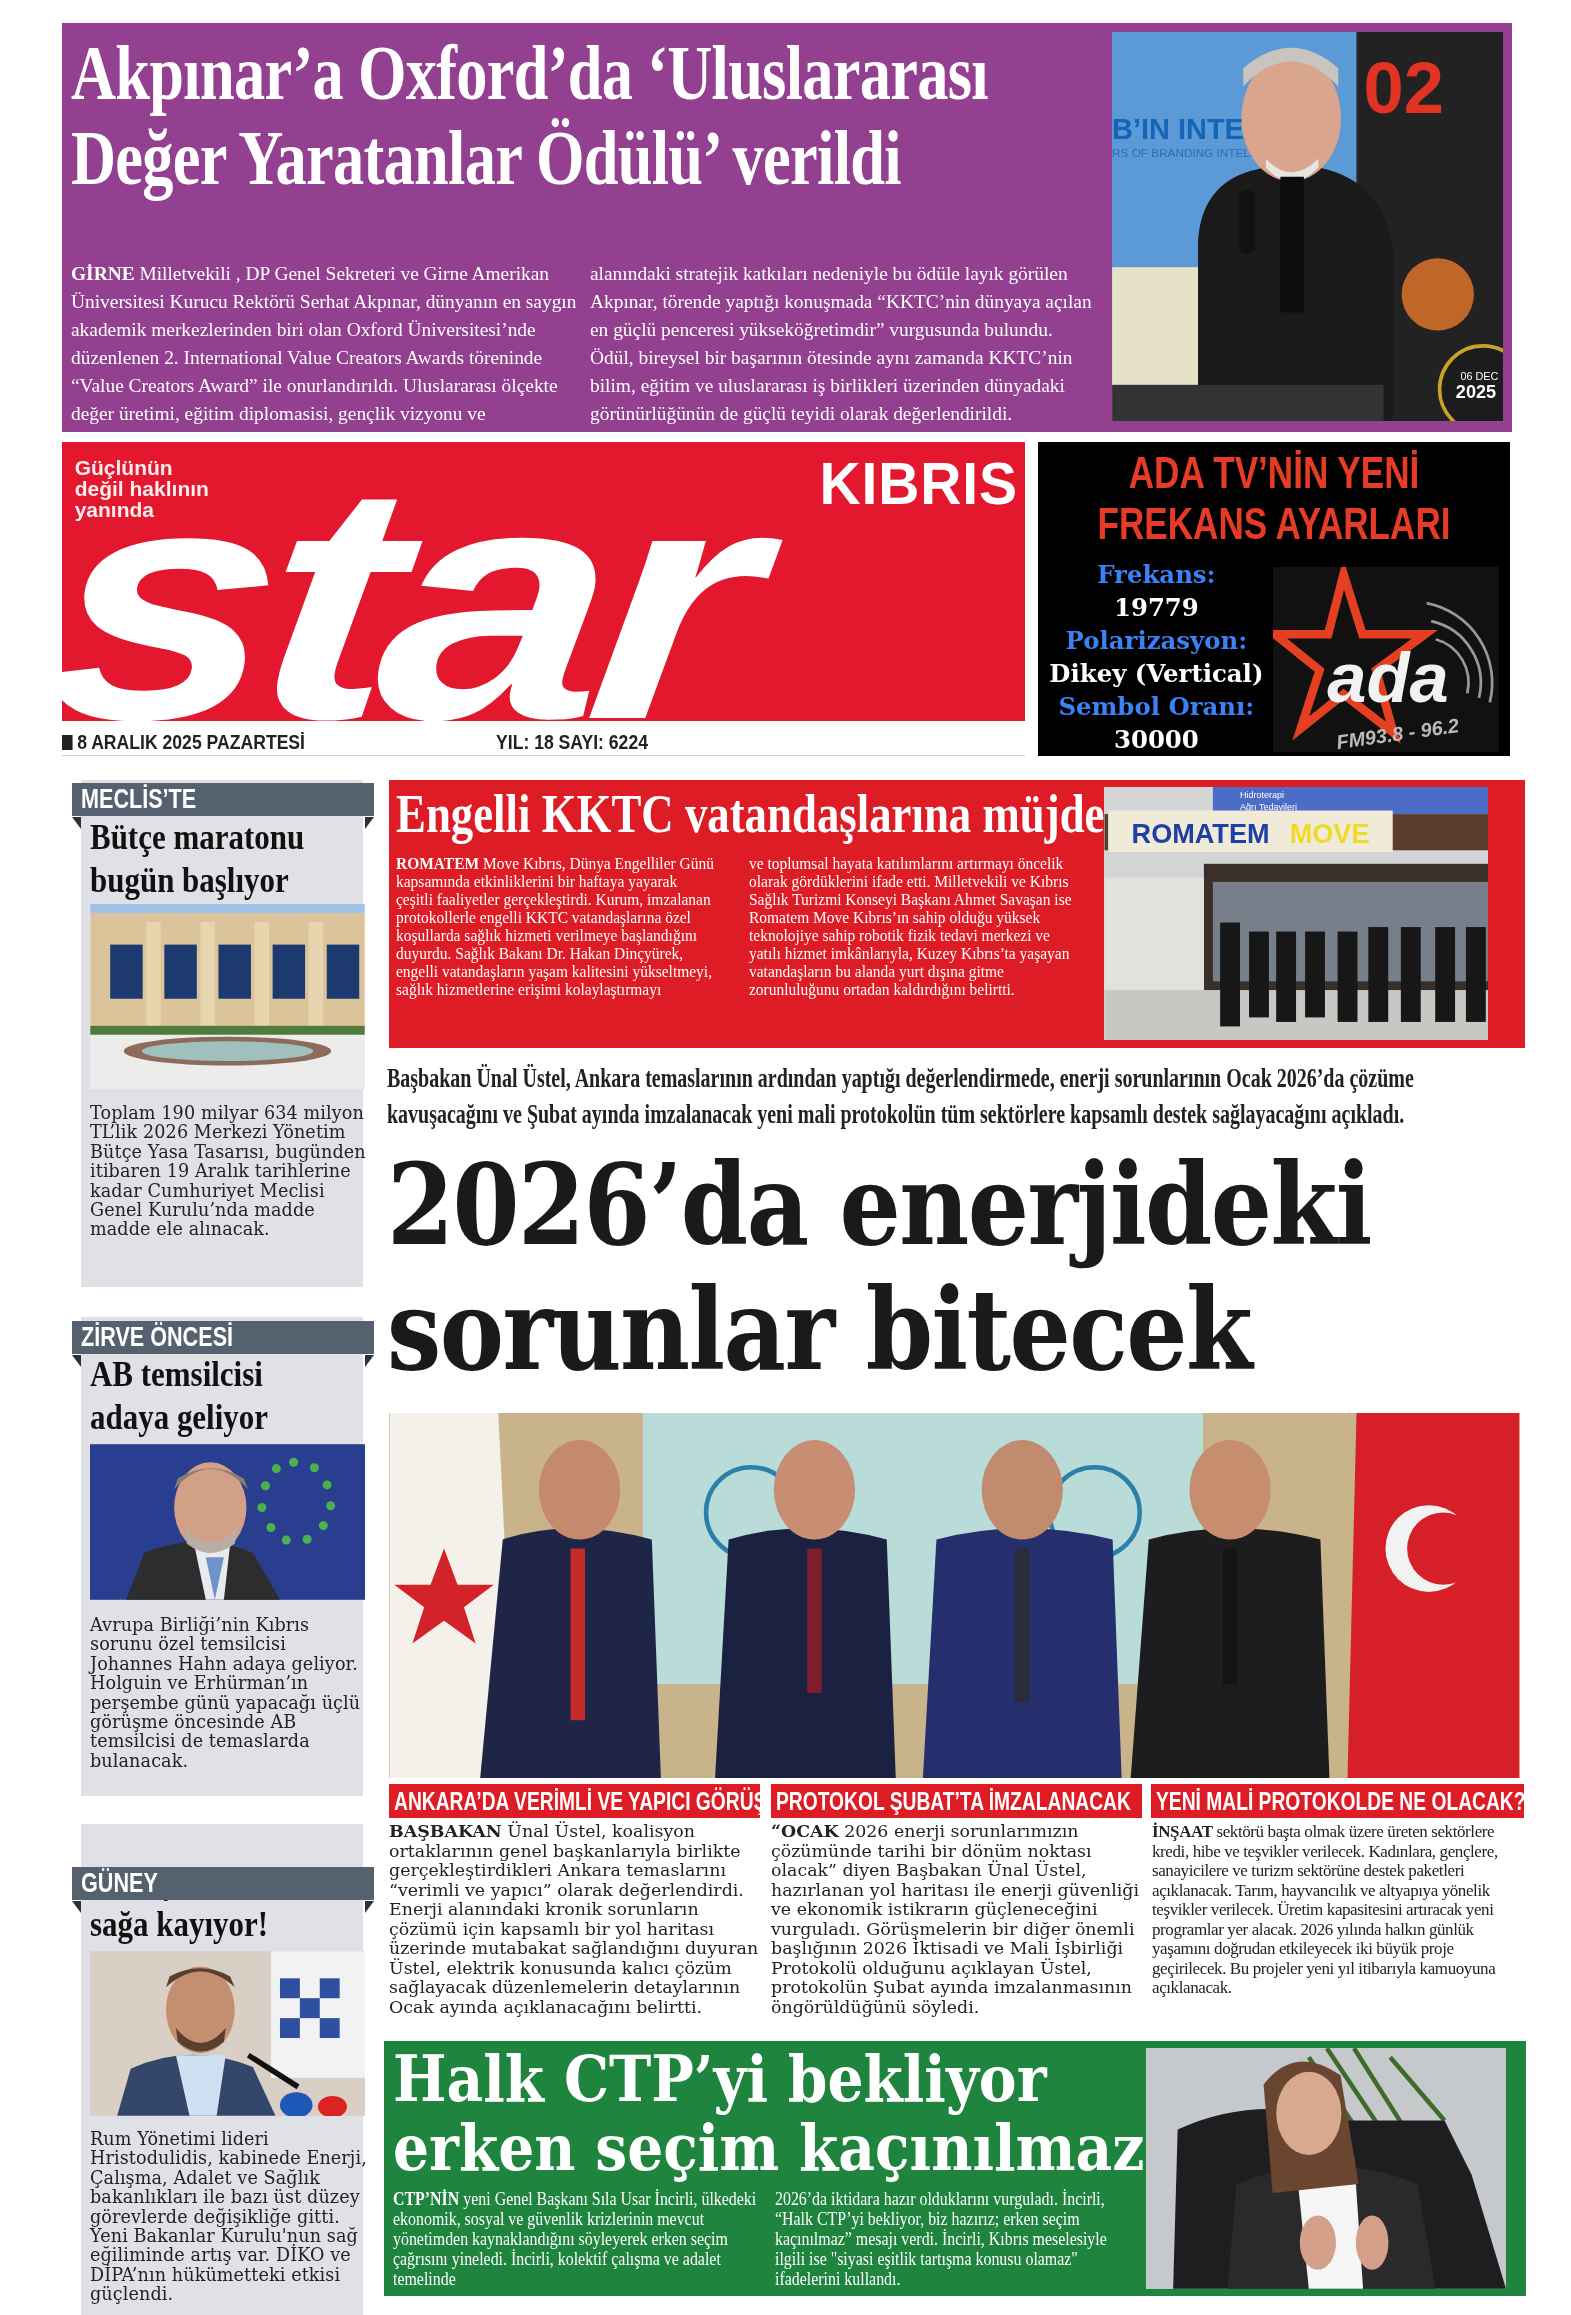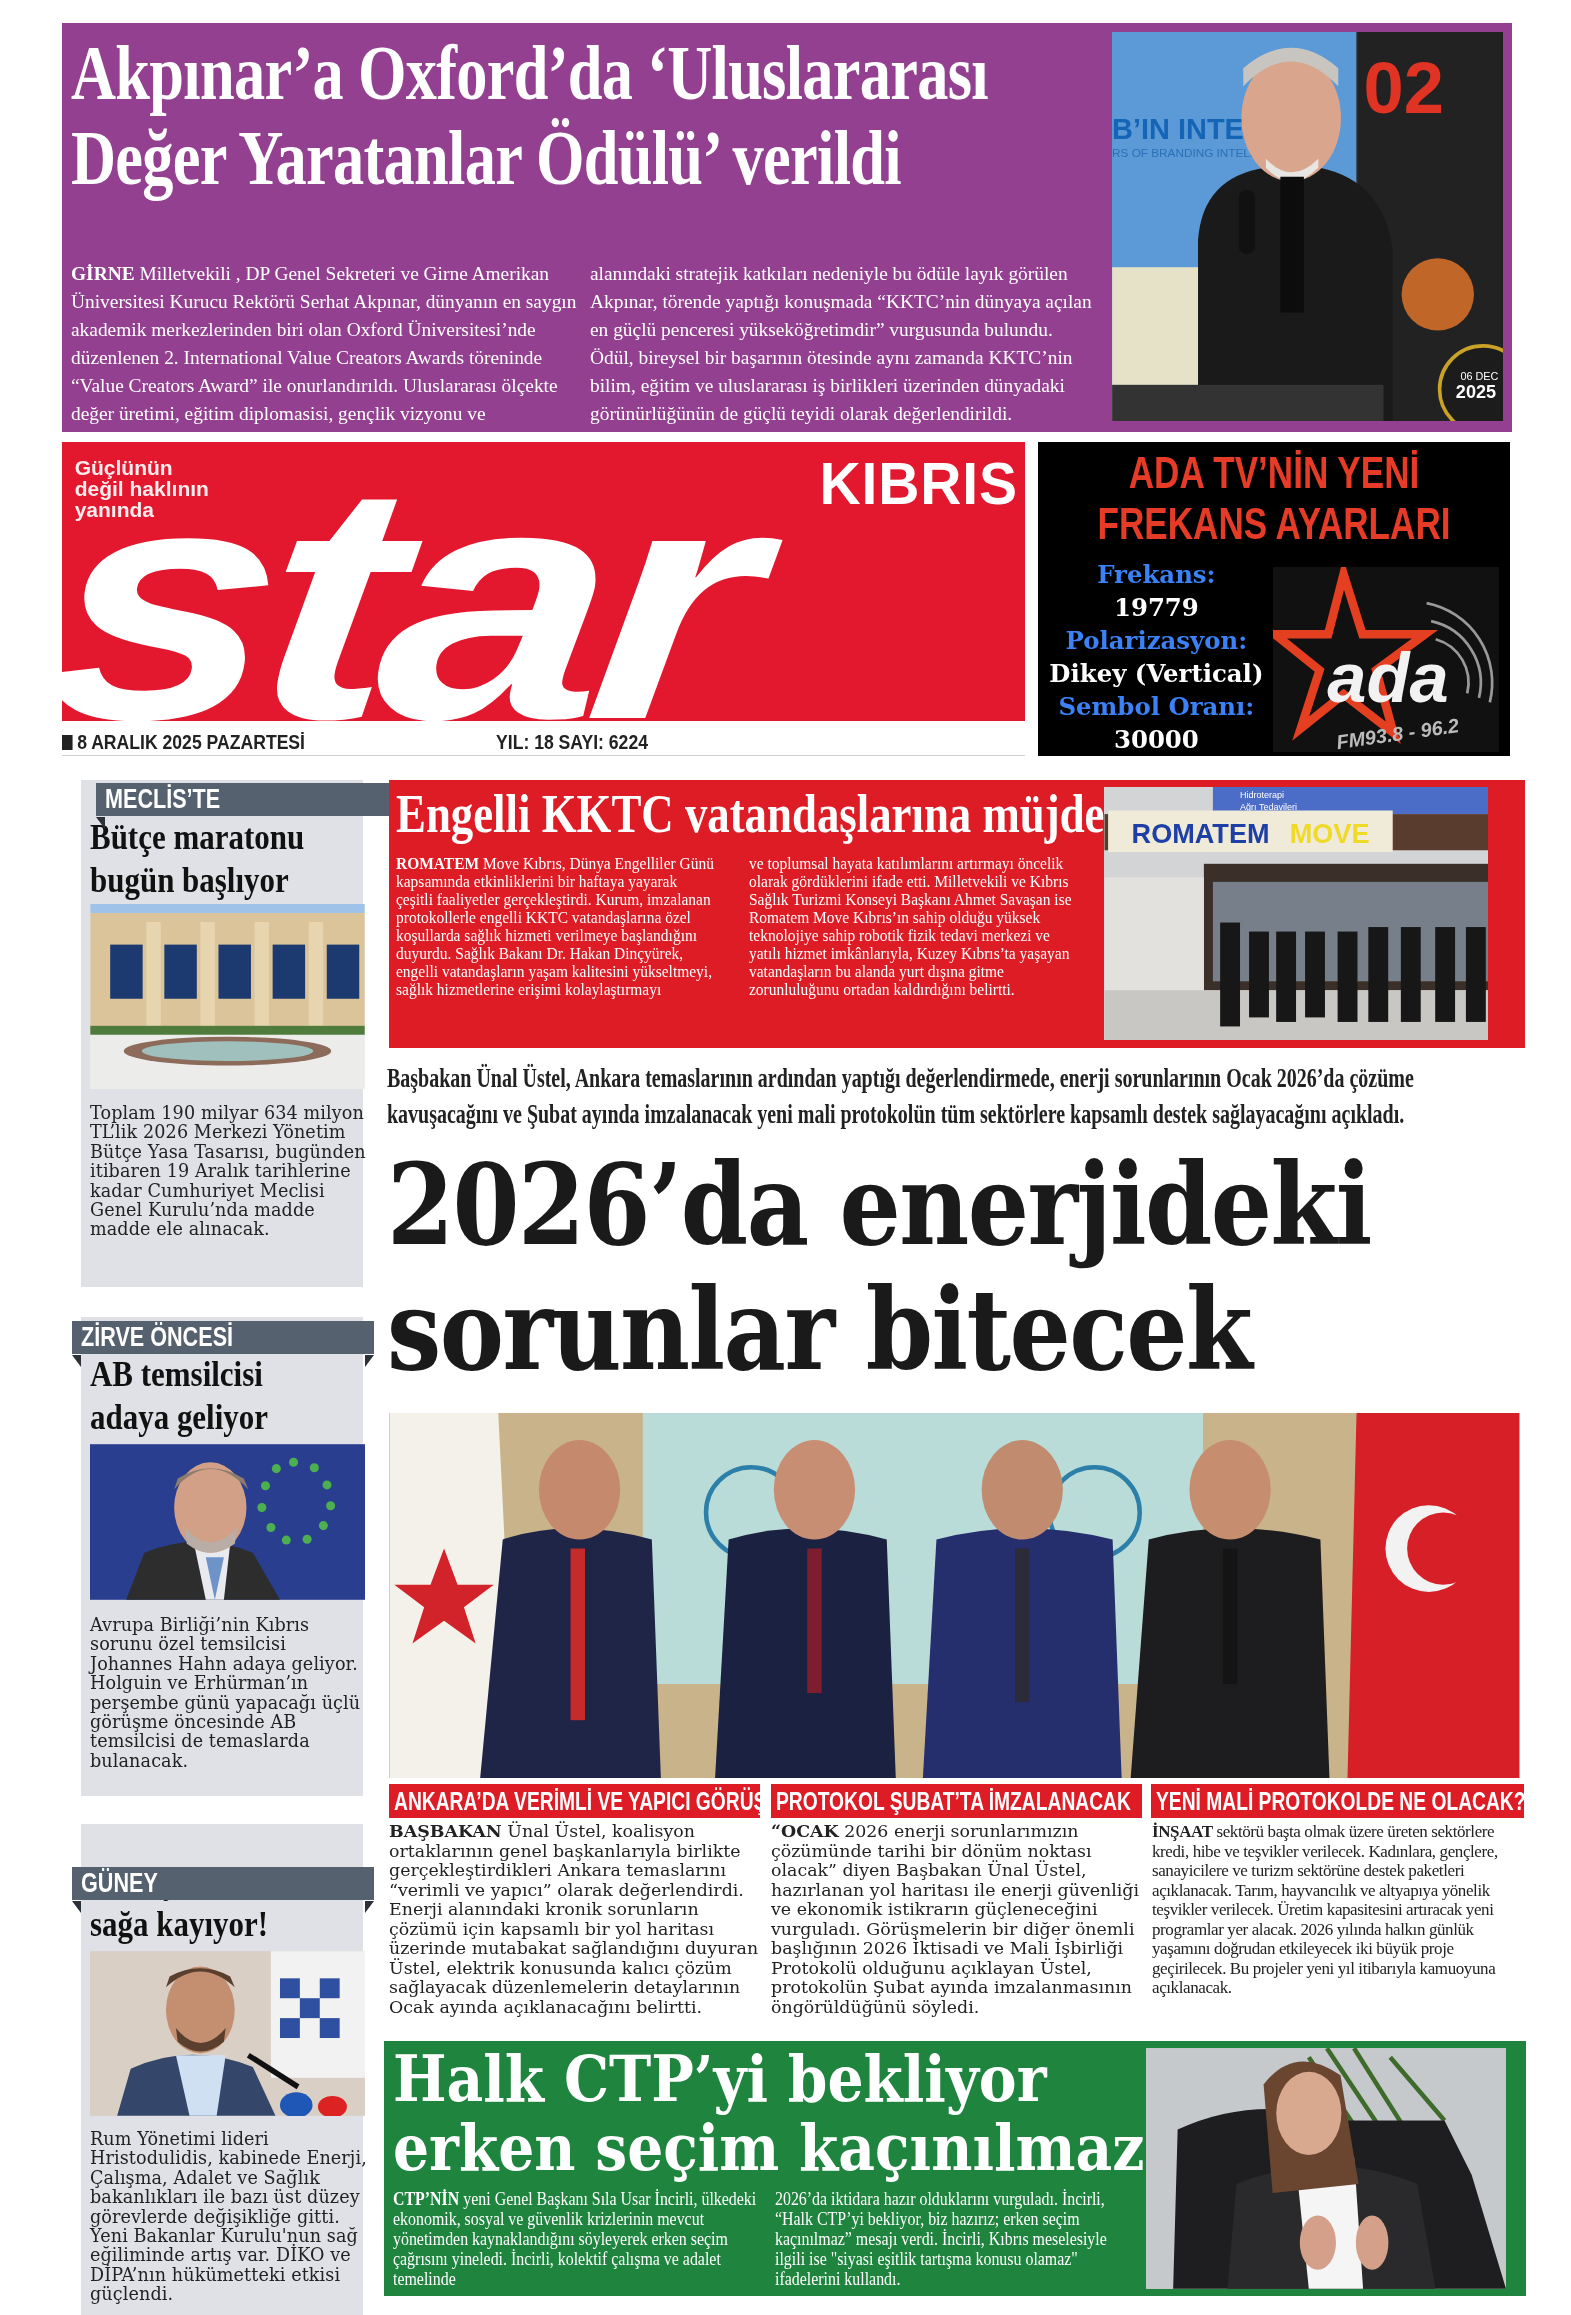--- a/index.html
+++ b/index.html
@@ -194,21 +194,21 @@
           <rect x="242" y="20" width="16" height="120"></rect>
         </g>
       <rect y="135" width="304" height="10" fill="#4f7b3c"></rect>
       <rect y="145" width="304" height="60" fill="#ececea"></rect>
       <ellipse cx="152" cy="163" rx="115" ry="16" fill="#8c6b5a"></ellipse>
       <ellipse cx="152" cy="163" rx="95" ry="11" fill="#9fc0bd"></ellipse>
     </svg>
   </div>
   <p class="abs side-text" style="top:324px;">Toplam 190 milyar 634 milyon TL’lik 2026 Merkezi Yönetim Bütçe Yasa Tasarısı, bugünden itibaren 19 Aralık tarihlerine kadar Cumhuriyet Meclisi Genel Kurulu’nda madde madde ele alınacak.</p>
 </div>
-<div class="abs side-tab" style="top:783px;margin-left:24px;">
+<div class="abs side-tab" style="top:783px;">
     <span>MECLİS’TE</span>
   </div>
 
 <div class="abs side-box" style="top:1317px;height:479px;">
   <div class="abs side-title" style="top:36px;">
     <div>AB temsilcisi</div>
     <div>adaya geliyor</div>
   </div>
   <div class="abs side-photo" style="top:127px;height:156px;">
     <svg width="275" height="156" viewBox="0 0 304 172">

